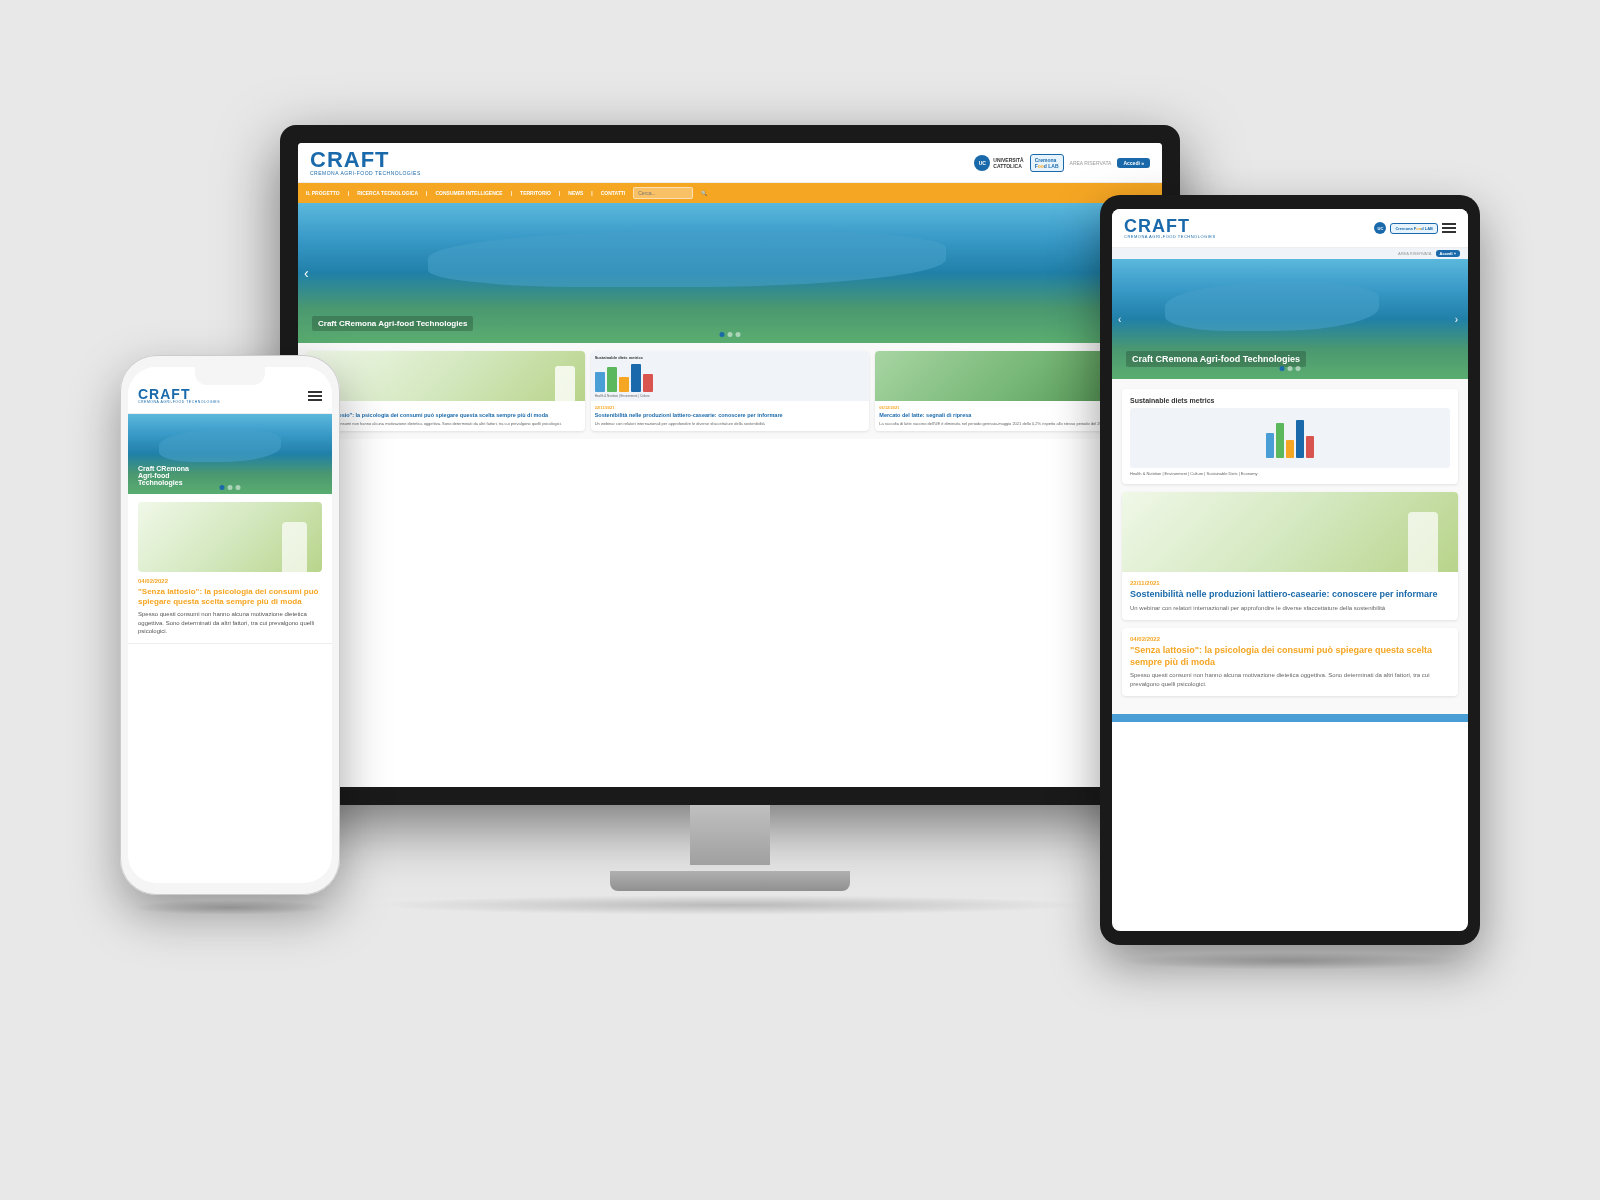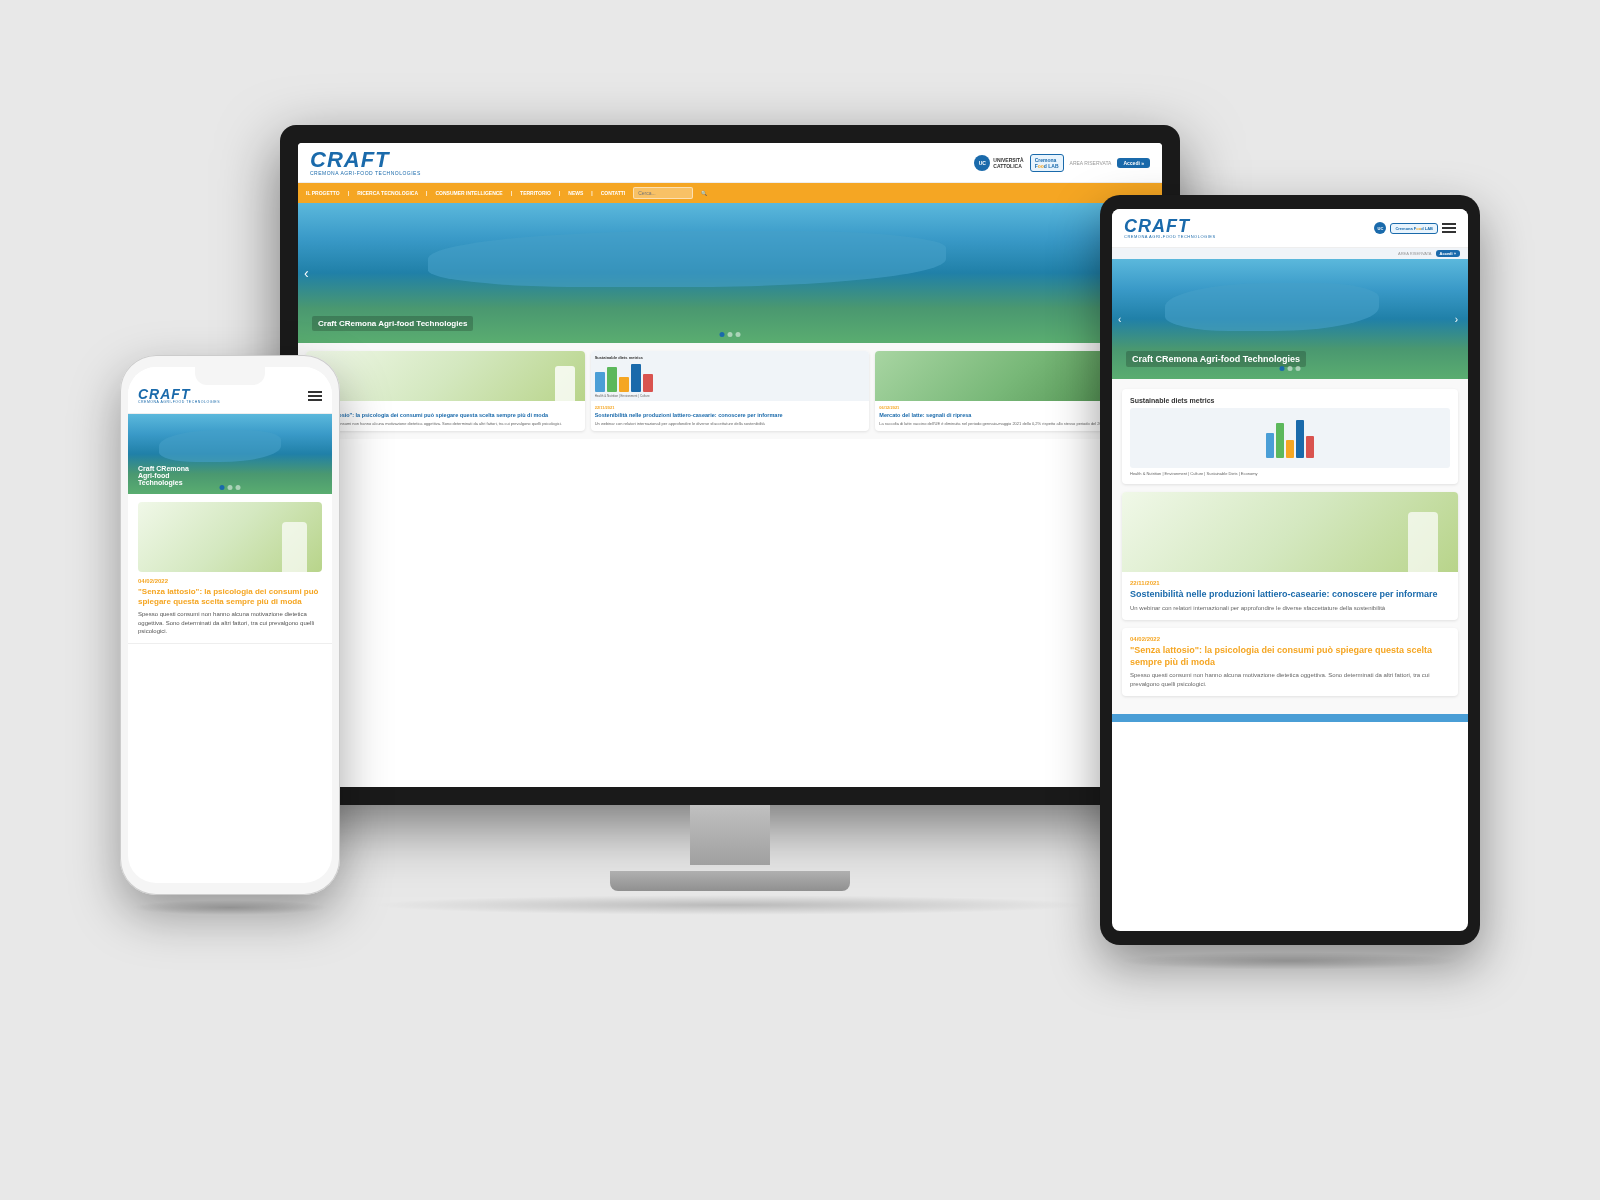--- a/index.html
+++ b/index.html
@@ -140,21 +140,20 @@
       display: flex;
       flex-direction: column;
       line-height: 1;
     }
 
     .craft-logo .logo-text {
       font-size: 22px;
       font-weight: 900;
       color: #1a6aab;
       letter-spacing: 1px;
-      font-style: italic;
     }
 
     .craft-logo .logo-sub {
       font-size: 5px;
       color: #1a6aab;
       letter-spacing: 0.5px;
       text-transform: uppercase;
     }
 
     .nav-yellow {

